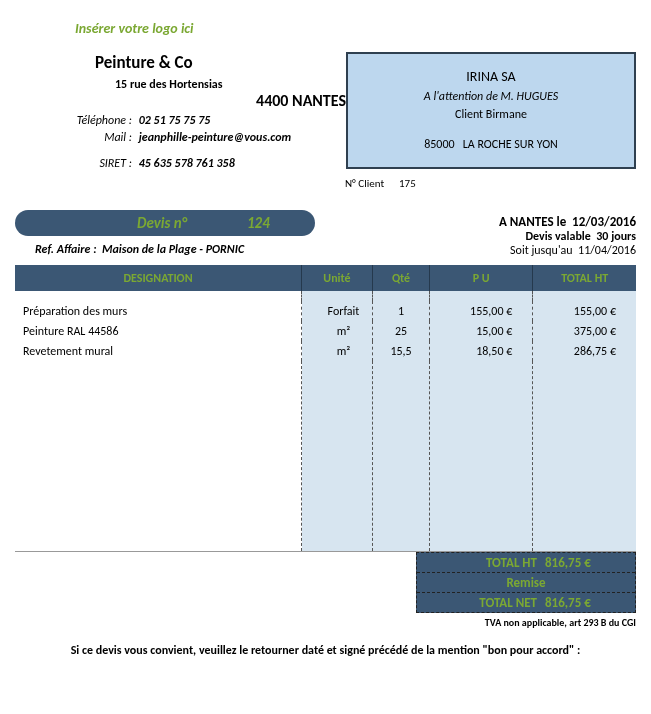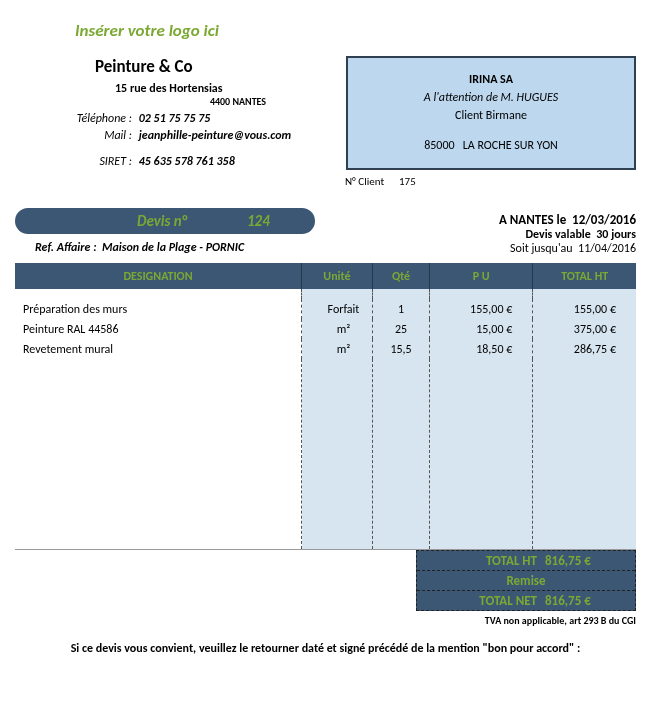--- a/index.html
+++ b/index.html
@@ -9,44 +9,44 @@
     font-size: 12px;
     color: #000;
     background: #fff;
     width: 651px;
     padding: 10px 15px;
   }
   .logo-placeholder {
     color: #7ba833;
     font-weight: bold;
     font-style: italic;
-    font-size: 17px;
+    font-size: 14px;
     margin: 10px 0 15px 60px;
   }
   .header { display: flex; align-items: flex-start; }
   .company { flex: 1; }
   .company h2 {
     margin: 0 0 4px 80px;
     font-size: 17px;
     font-weight: bold;
   }
   .company .addr1 { text-align: left; margin-left: 100px; font-weight: bold; font-size: 12px; }
-  .company .addr2 { text-align: center; margin-left: 115px; font-weight: bold; font-size: 10px; }
+  .company .addr2 { text-align: right; margin-left: 115px; font-weight: bold; font-size: 16px; }
   .row { margin: 3px 12px; font-style: italic; }
   .lbl { display: inline-block; width: 105px; text-align: right; margin-right: 4px; }
   .val { font-weight: bold; }
   .client-box {
     width: 290px;
     background: #bdd7ee;
     border: 2px solid #2f4050;
     padding: 12px 10px 14px 10px;
     text-align: center;
     line-height: 1.5;
   }
-  .client-box .name { font-weight: bold; font-size: 12px; }
+  .client-box .name { font-weight: normal; font-size: 14px; }
   .client-box .att { font-style: italic; }
   .client-no { font-size: 11px; margin: 4px 0 0 330px; }
   .devis-bar {
     display: flex;
     align-items: flex-start;
     margin-top: 20px;
   }
   .devis-left { flex: 1; }
   .devis-num {
     background: #3b5774;

